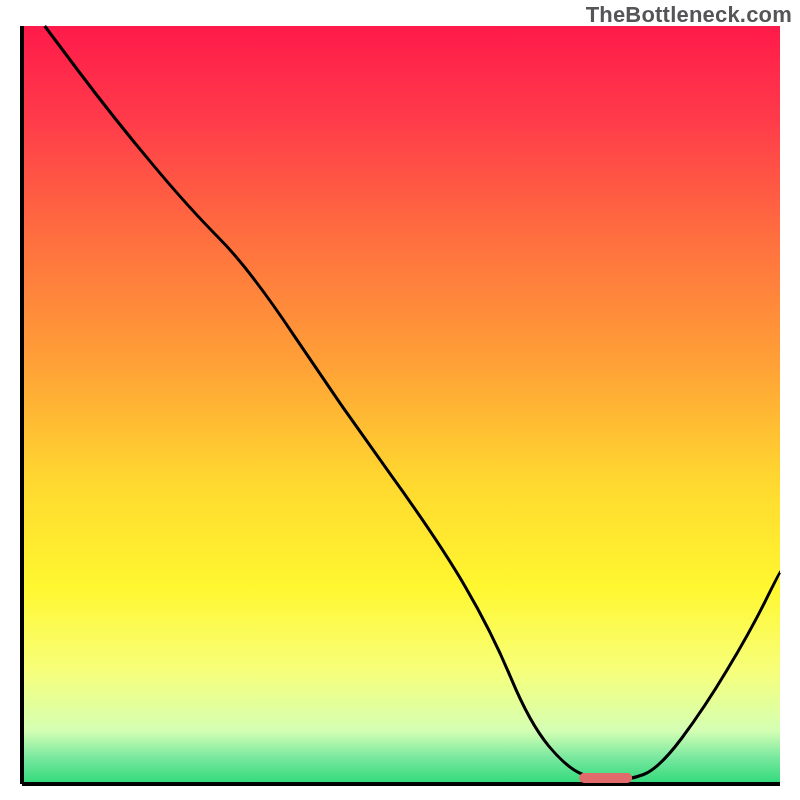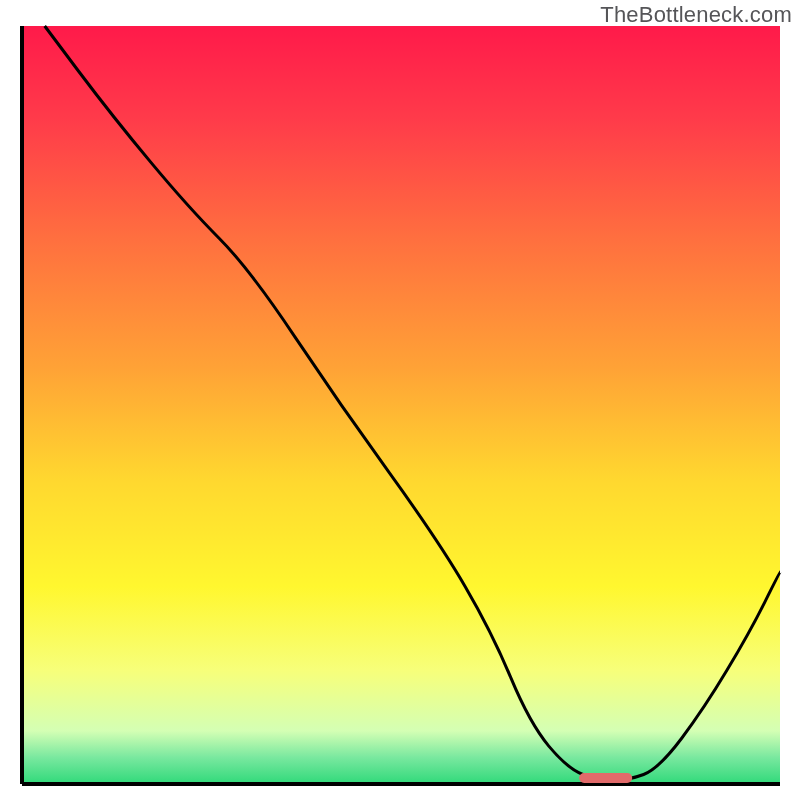--- a/index.html
+++ b/index.html
@@ -13,21 +13,21 @@
   .chart-wrap {
     position: relative;
     width: 800px;
     height: 800px;
   }
   .watermark {
     position: absolute;
     top: 2px;
     right: 8px;
     font-size: 22px;
-    font-weight: 400;
+    font-weight: 700;
     color: #555558;
     letter-spacing: 0.2px;
     user-select: none;
   }
   svg {
     display: block;
   }
 </style>
 </head>
 <body>

